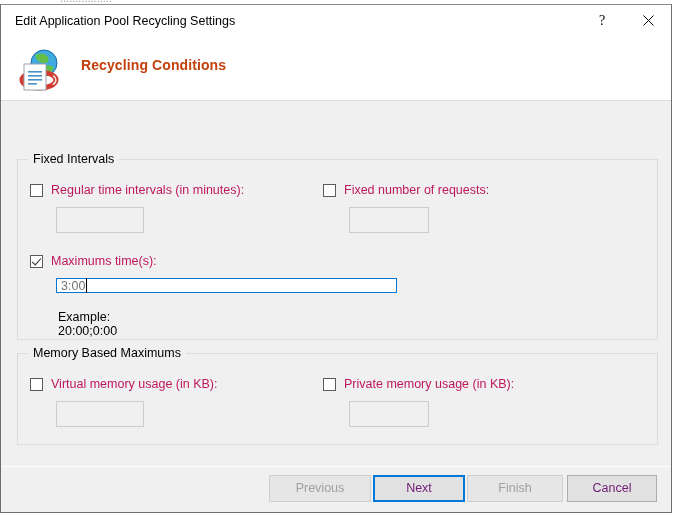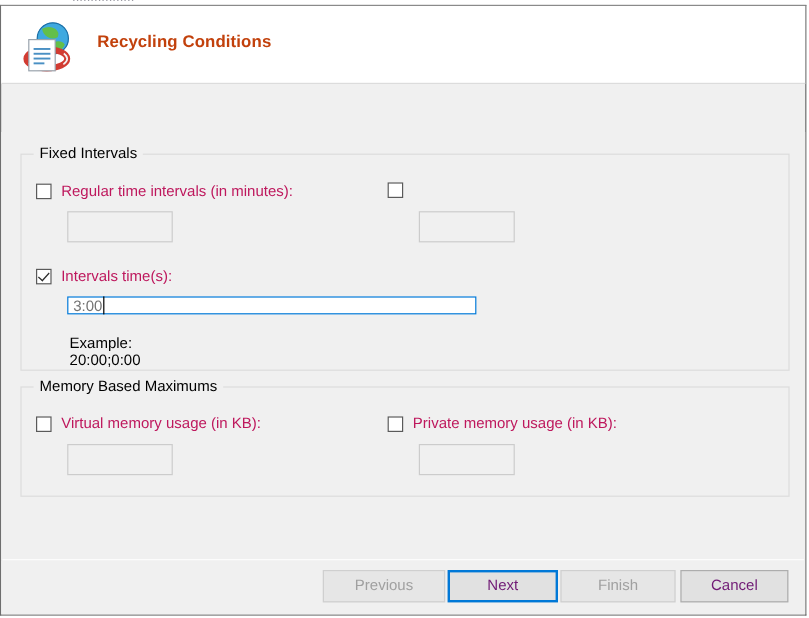--- a/index.html
+++ b/index.html
@@ -253,20 +253,34 @@
 <body>
 
 <div class="screen">
 
   <div class="bg-bleed">
     <span class="frag" style="left:60px;">.................</span>
   </div>
 
   <div class="dialog">
 
+    <div class="titlebar">
+      <div class="title">Edit Application Pool Recycling Settings</div>
+
+      <button class="caption-btn help">
+        <span class="qmark">?</span>
+      </button>
+
+      <button class="caption-btn close">
+        <svg width="11" height="11" viewBox="0 0 11 11" aria-hidden="true">
+          <line x1="0.5" y1="0.5" x2="10.5" y2="10.5" stroke="#000" stroke-width="1"></line>
+          <line x1="10.5" y1="0.5" x2="0.5" y2="10.5" stroke="#000" stroke-width="1"></line>
+        </svg>
+      </button>
+    </div>
 
     <div class="header">
       <div class="app-icon">
         <svg width="48" height="48" viewBox="0 0 48 48" aria-hidden="true">
 
           <circle cx="29" cy="19" r="13" fill="#2f93d6"></circle>
           <path d="M29 6 a13 13 0 0 1 0 26 a13 13 0 0 1 0 -26 Z" fill="#3fa9e0"></path>
           <path d="M20 11 q6 -3 11 0 q4 3 2 7 q-4 2 -8 0 q-4 -2 -5 -7 Z" fill="#63bf4a"></path>
           <path d="M30 22 q6 -2 9 2 q-2 5 -7 6 q-4 -3 -2 -8 Z" fill="#63bf4a"></path>
           <path d="M17 20 q4 0 5 4 q-2 4 -5 3 q-2 -4 0 -7 Z" fill="#63bf4a"></path>
@@ -295,28 +309,29 @@
           <label class="cb-row">
             <span class="checkbox"></span>
             <span class="cb-label">Regular time intervals (in minutes):</span>
           </label>
           <input class="textbox" type="text" disabled="" style="position: absolute; left: 26px; top: 24px; width: 88px;" value="">
         </div>
 
         <div class="field" style="left:305px; top:23px;">
           <label class="cb-row">
             <span class="checkbox"></span>
+            <span class="cb-label">Fixed number of requests:</span>
           </label>
           <input class="textbox" type="text" disabled="" style="position: absolute; left: 26px; top: 24px; width: 80px;" value="">
         </div>
 
         <div class="field" style="left:12px; top:94px;">
           <label class="cb-row">
             <span class="checkbox checked"></span>
-            <span class="cb-label">Intervals time(s):</span>
+            <span class="cb-label">Maximums time(s):</span>
           </label>
           <div class="textbox enabled caret-wrap" style="position:absolute; left:26px; top:24px; width:341px;">
             <span>3:00</span>
               <span class="caret"></span>
           </div>
           <div class="hint" style="position:absolute; left:28px; top:56px;">Example: 20:00;0:00</div>
         </div>
       </fieldset>
 
       <fieldset class="groupbox" id="gb-memory">

